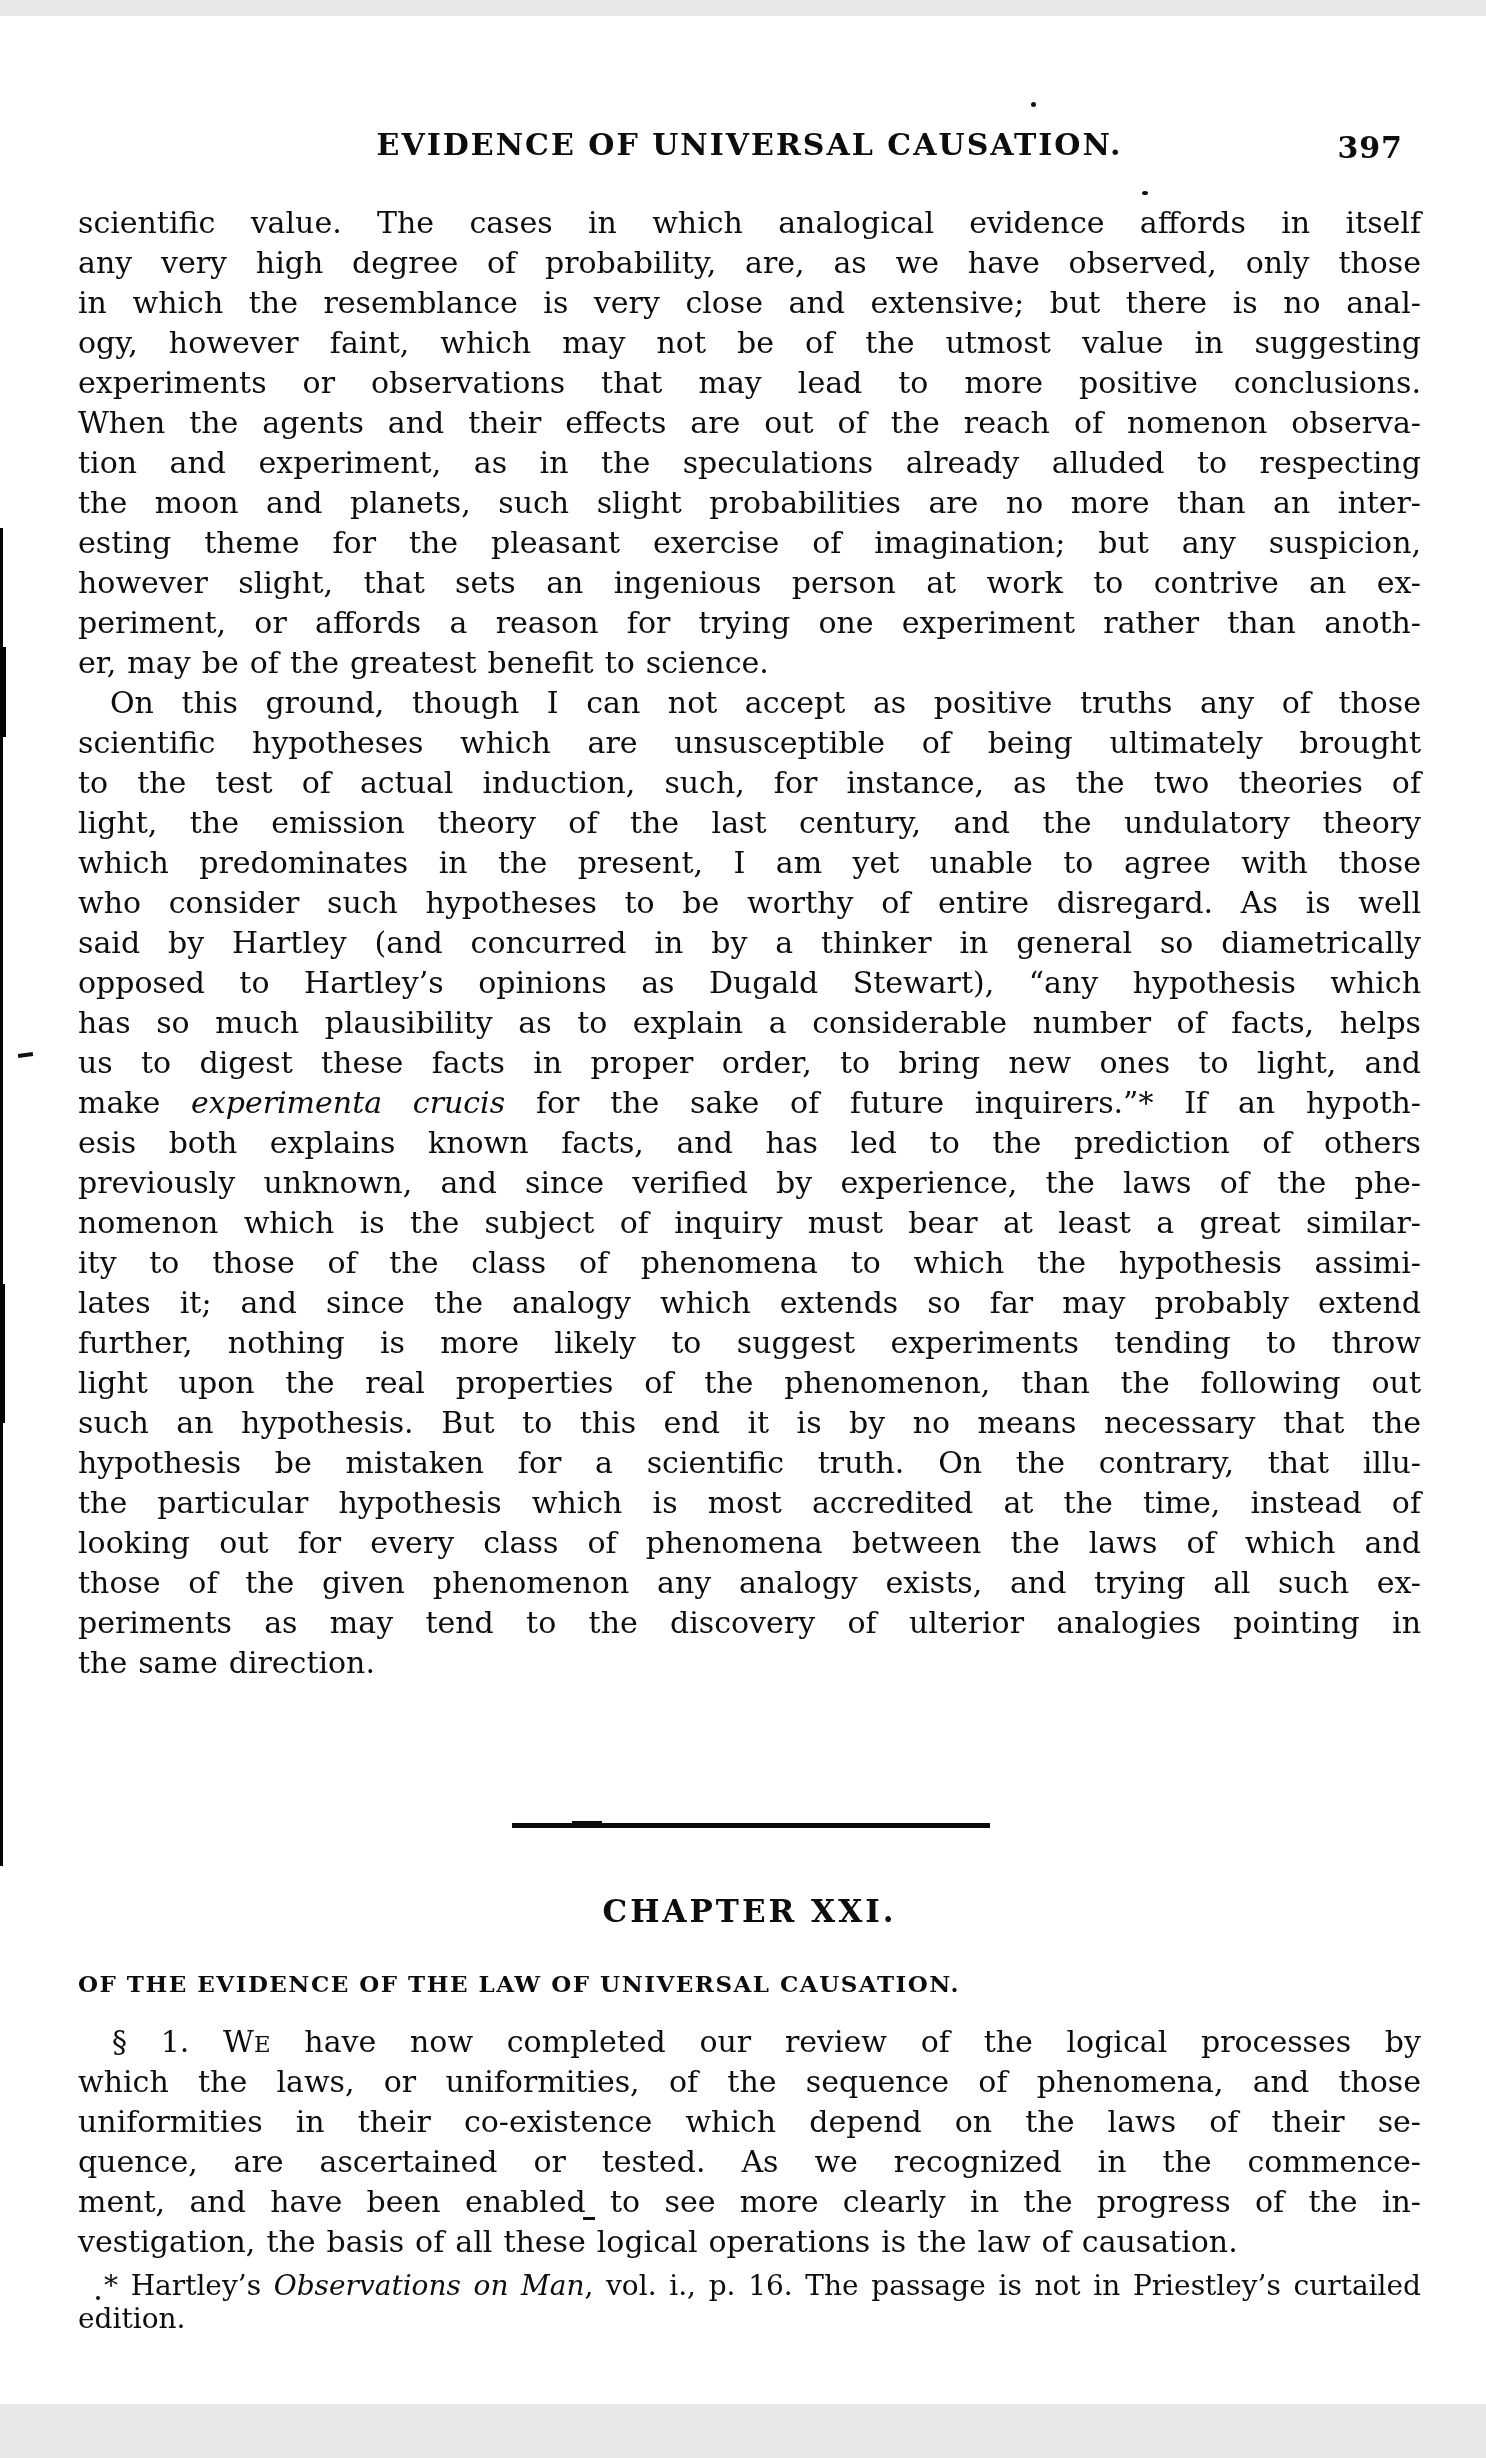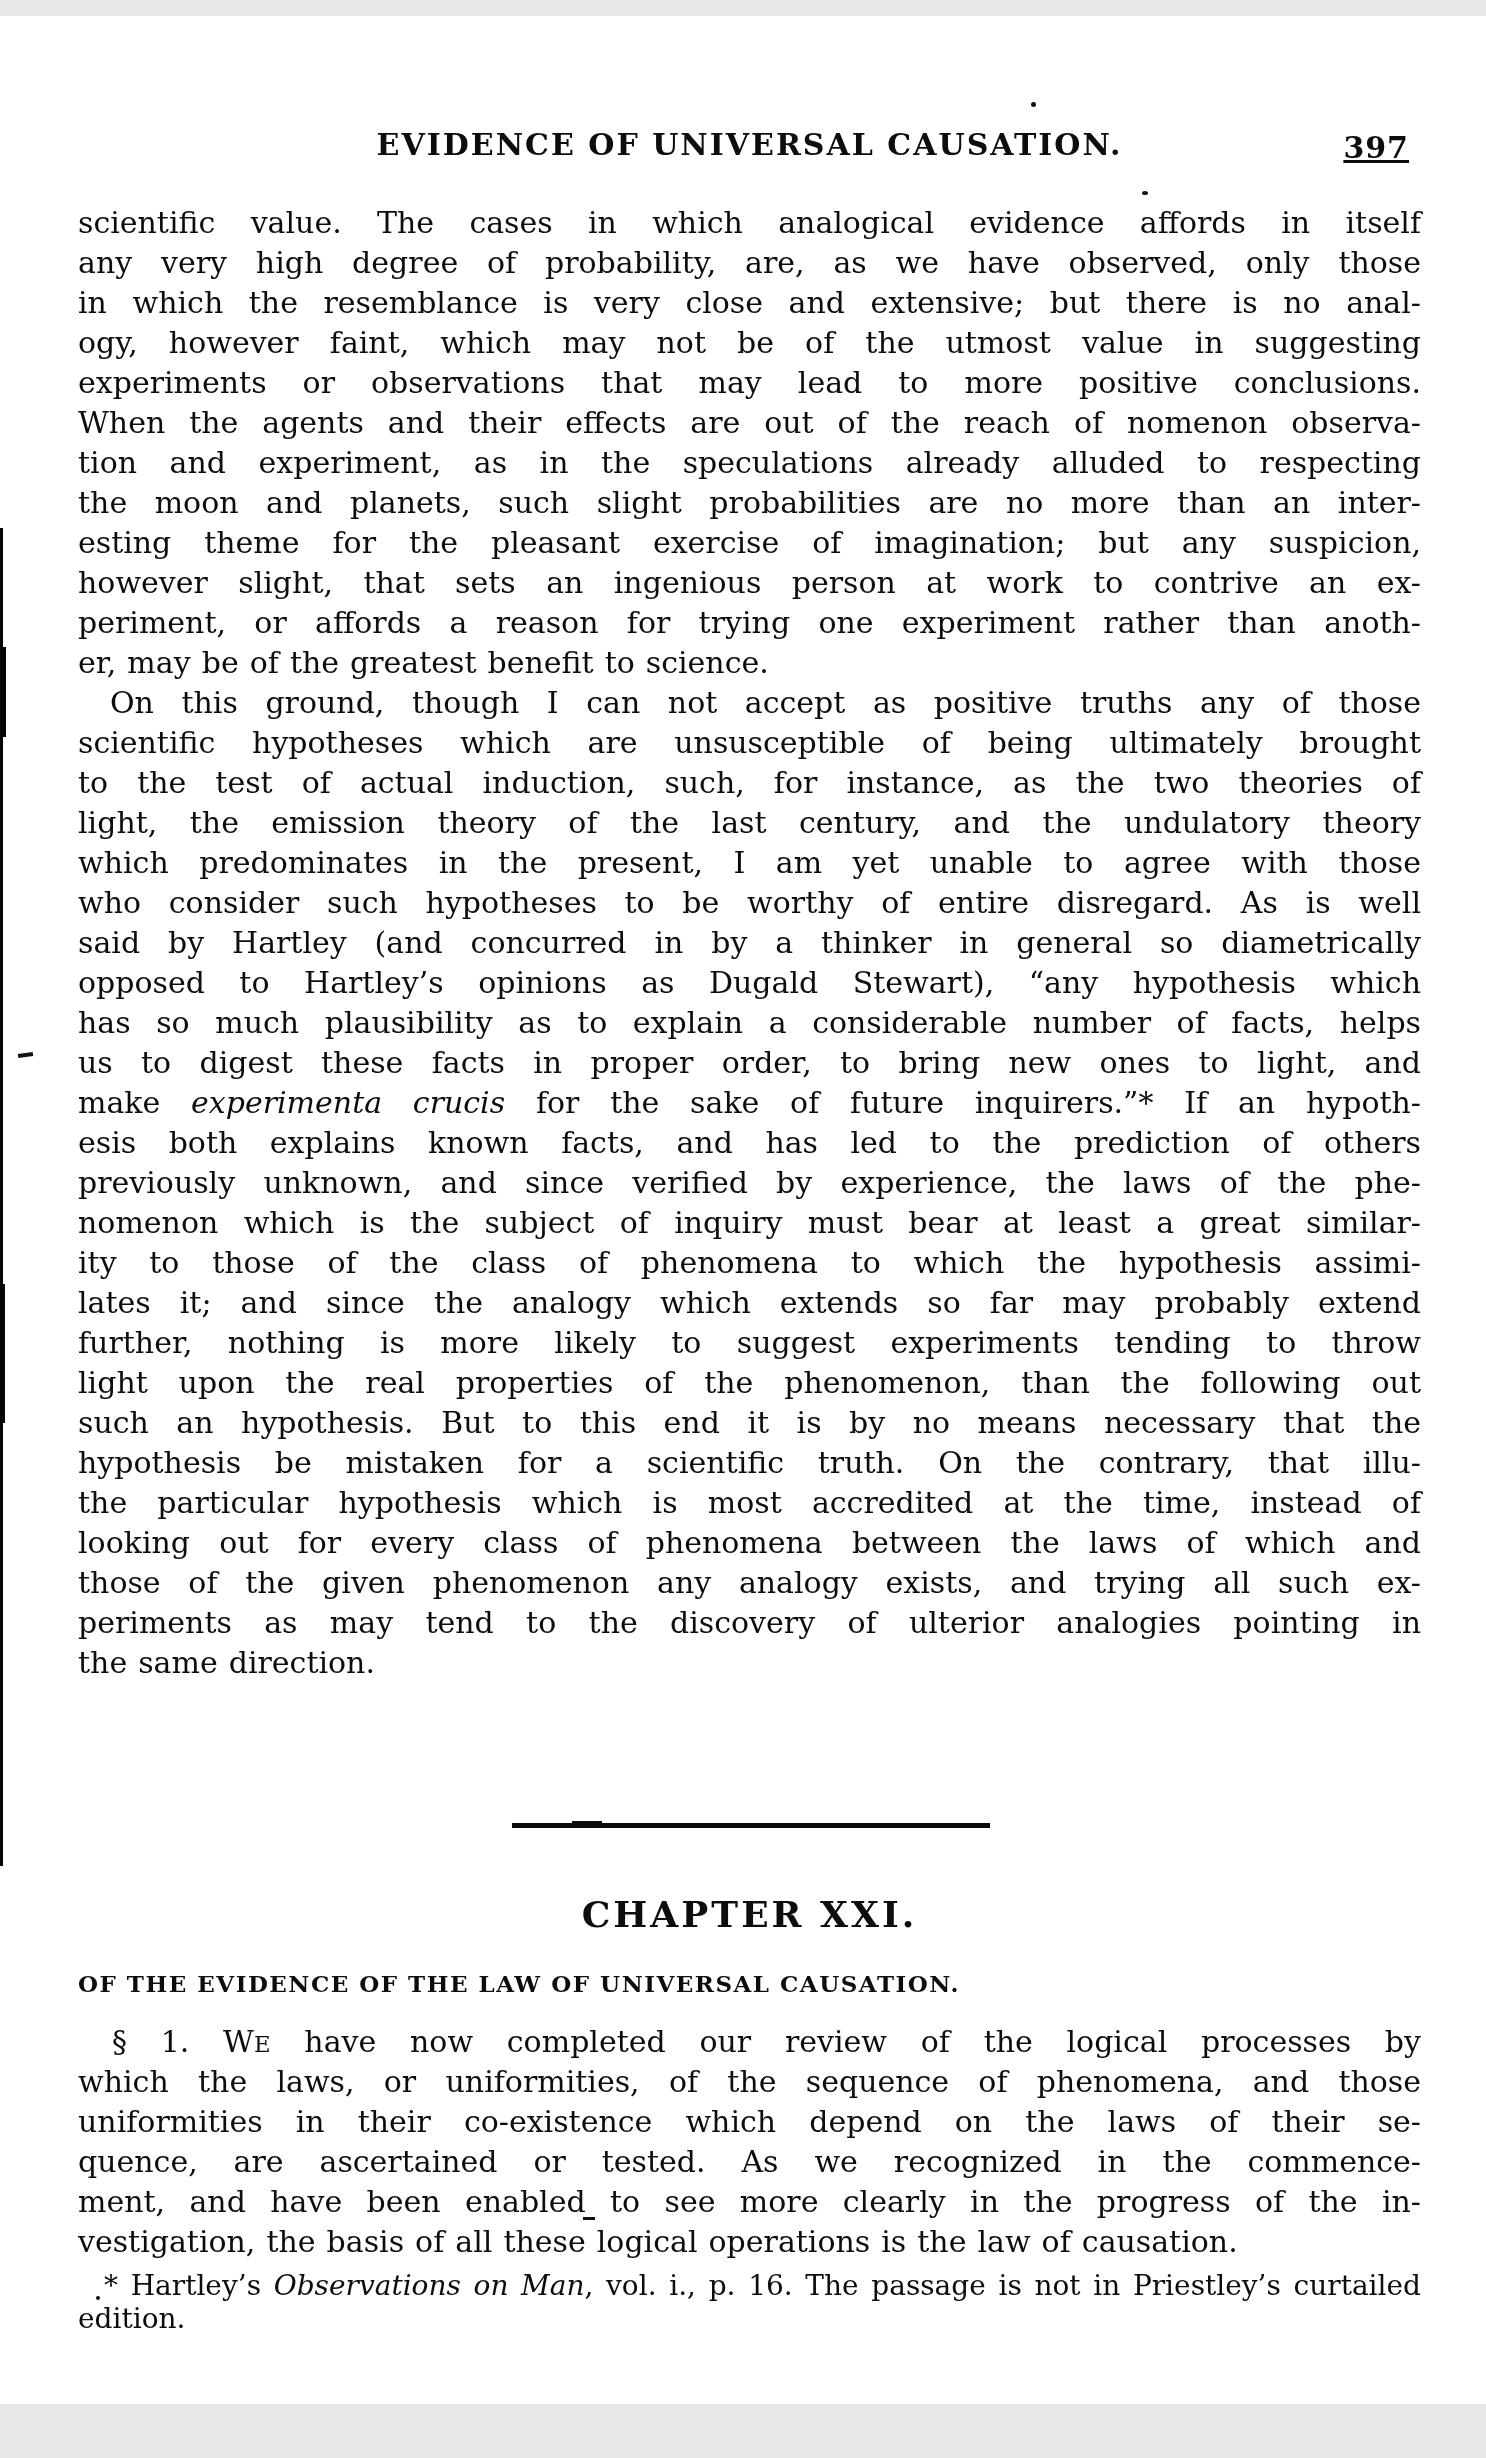--- a/index.html
+++ b/index.html
@@ -12,22 +12,22 @@
     color:#0d0d0d;
     overflow:hidden;
   }
   
   .runhead { position:absolute; left:78px; top:111px; width:1343px; height:42px; }
   .runhead .title {
     display:block; text-align:center;
     font-size:30px; font-weight:bold; letter-spacing:2px;
   }
   .runhead .pageno {
-    position:absolute; right:12px; top:3px;
-    font-size:30px; font-weight:bold; letter-spacing:1px;text-decoration:underline;
+    position:absolute; right:18px; top:3px;
+    font-size:30px; font-weight:bold; letter-spacing:1px;
   }
   
   .bodytext { position:absolute; left:78px; top:187px; width:1343px; }
   .ln {
     font-size:30px; line-height:40px; height:40px;
     text-align:justify; text-align-last:justify;
     word-spacing:1.5px;
     overflow:visible;
   }
   .ln.last { text-align-last:left; }
@@ -38,21 +38,21 @@
   .rule {
     position:absolute; left:512px; top:1807px;
     width:478px; height:5px; background:#0b0b0b;
   }
   .rule::after {
     content:""; position:absolute; left:60px; top:-2px;
     width:30px; height:3px; background:#0b0b0b;
   }
   .chap-title {
     position:absolute; left:78px; top:1877px; width:1343px;
-    text-align:center; font-size:36px; letter-spacing:3px;
+    text-align:center; font-size:31px; letter-spacing:3px;
     font-weight:bold;
   }
   .chap-sub {
     position:absolute; left:78px; top:1954px; width:1343px;
     text-align:left; font-size:23px; font-weight:bold; letter-spacing:1.5px;
   }
   
   .sectiontext { position:absolute; left:78px; top:2006px; width:1343px; }
   .sectiontext .ln.ind { padding-left:34px; }
   

